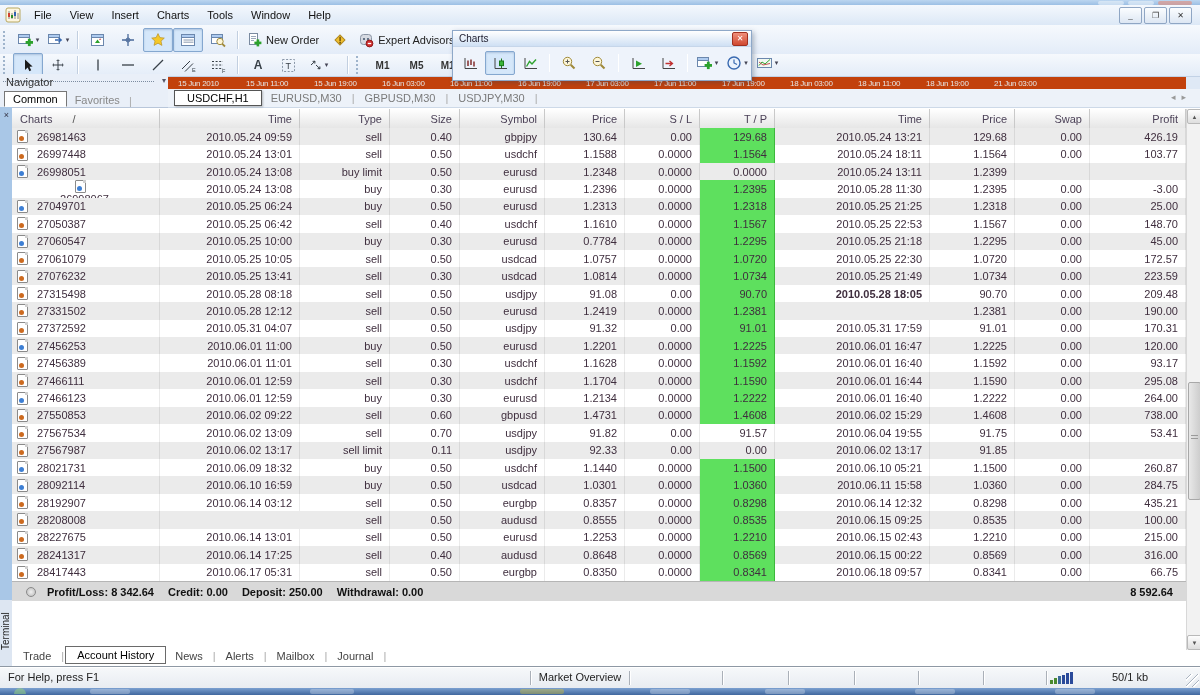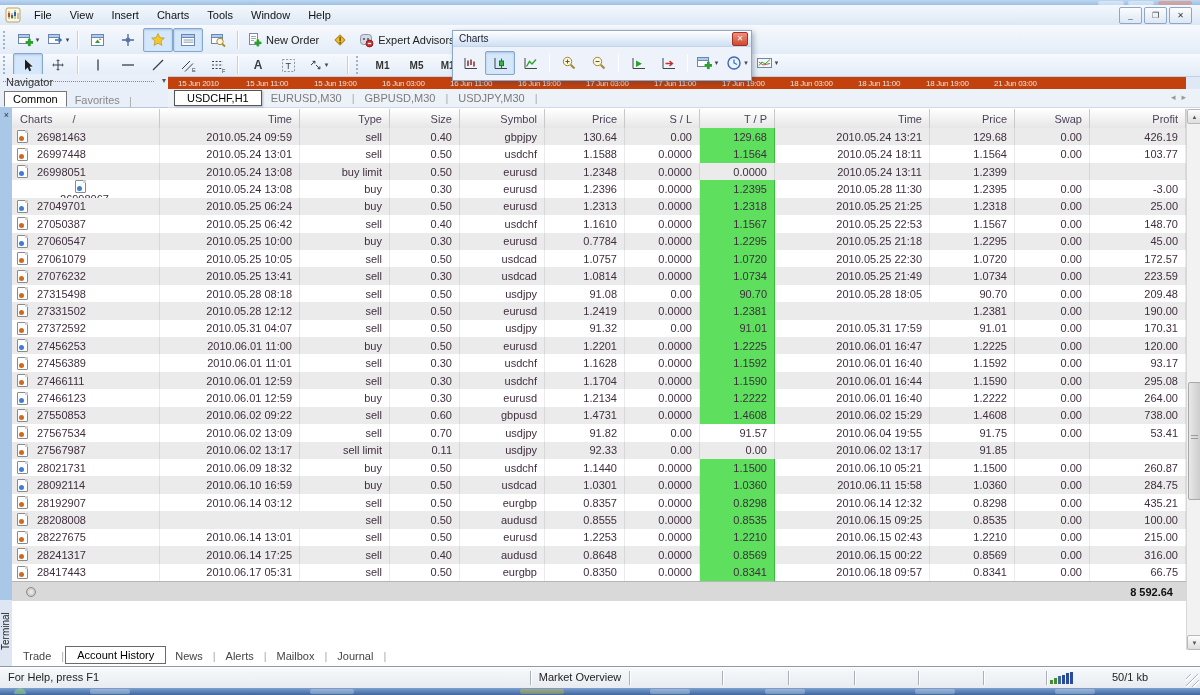--- a/index.html
+++ b/index.html
@@ -688,21 +688,21 @@
           </span>
           <span>27315498</span>
         </div>
         <div class="tcell" style="width: 140px;">2010.05.28 08:18</div>
         <div class="tcell" style="width: 90px;">sell</div>
         <div class="tcell" style="width: 70px;">0.50</div>
         <div class="tcell" style="width: 85px;">usdjpy</div>
         <div class="tcell" style="width: 80px;">91.08</div>
         <div class="tcell" style="width: 75px;">0.00</div>
         <div class="tcell green" style="width: 75px;">90.70</div>
-        <div class="tcell" style="width: 155px;">2010.05.28 18:05</div>
+        <div class="tcell" style="width: 155px; font-weight: bold;">2010.05.28 18:05</div>
         <div class="tcell" style="width: 85px;">90.70</div>
         <div class="tcell" style="width: 75px;">0.00</div>
         <div class="tcell" style="width: 96px;">209.48</div>
       </div>
       <div class="trow">
         <div class="tcell left" style="width: 148px;">
           <span class="doc-icon sell">
             <span class="fold"></span>
             <span class="dot"></span>
           </span>
@@ -1017,20 +1017,26 @@
         <div class="tcell green" style="width: 75px;">0.8341</div>
         <div class="tcell" style="width: 155px;">2010.06.18 09:57</div>
         <div class="tcell" style="width: 85px;">0.8341</div>
         <div class="tcell" style="width: 75px;">0.00</div>
         <div class="tcell" style="width: 96px;">66.75</div>
       </div>
     </div>
 
   <div id="ah-summary" class="abs">
     <span class="sum-circle"></span>
+    <span id="summary-segs" style="display:flex;">
+        <span class="sum-seg">Profit/Loss: 8 342.64</span>
+        <span class="sum-seg">Credit: 0.00</span>
+        <span class="sum-seg">Deposit: 250.00</span>
+        <span class="sum-seg">Withdrawal: 0.00</span>
+      </span>
     <span id="sum-total">8 592.64</span>
   </div>
 
   <div id="vscroll" class="abs">
     <span class="sc-btn" id="sc-up">▲</span>
     <span id="sc-thumb"></span>
     <span class="sc-btn" id="sc-down">▼</span>
   </div>
 
   <div id="term-tabs" class="abs">

